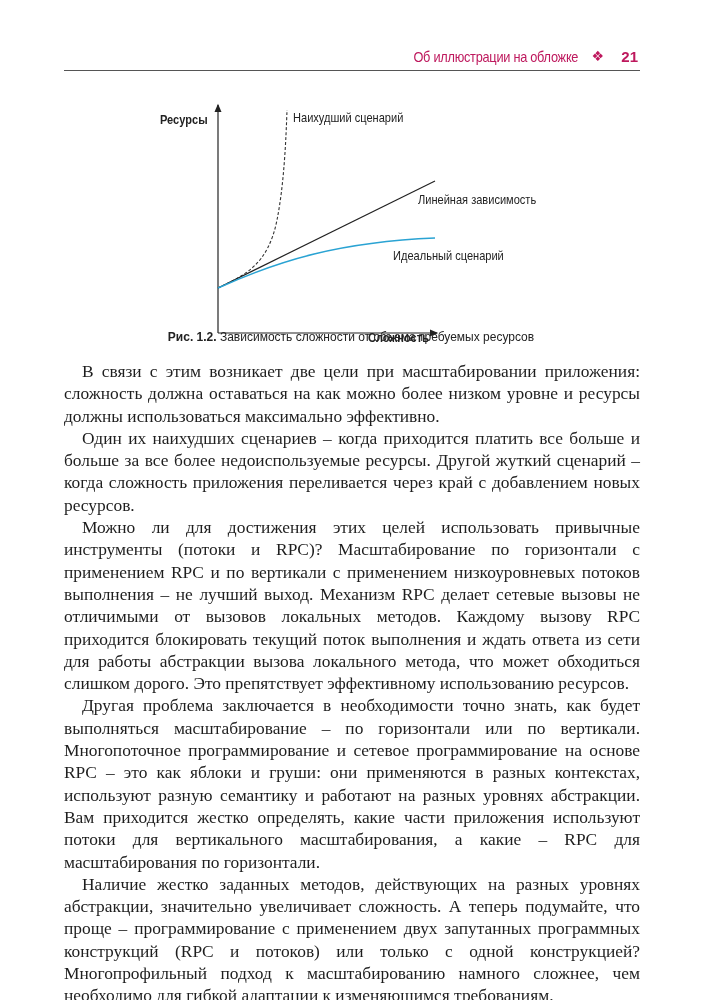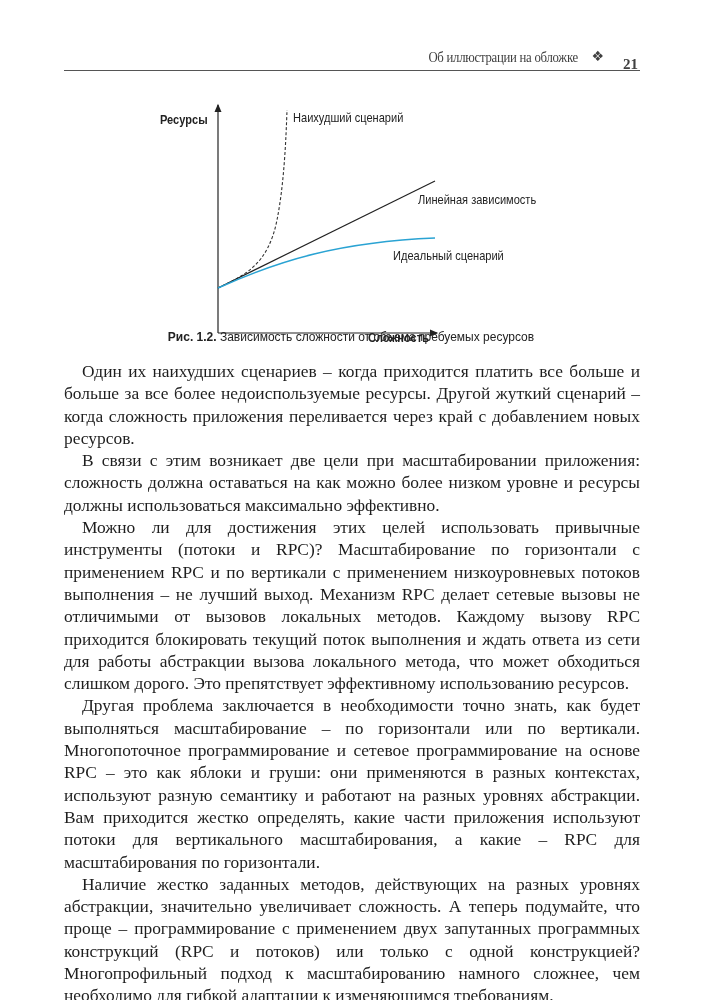--- a/index.html
+++ b/index.html
@@ -1,24 +1,24 @@
 <!DOCTYPE html>
 <html><head>
 <meta charset="utf-8">
 <style>
   html, body { margin: 0; padding: 0; background: #ffffff; }
   body { width: 702px; height: 1000px; position: relative; overflow: hidden; }
   .header {
     position: absolute; left: 64px; top: 46px; width: 576px; height: 24px;
     border-bottom: 1.3px solid #555;
-    font-family: Liberation Serif, serif; font-size: 14.5px; color: #404040;
+    font-family: Liberation Sans, sans-serif; font-size: 14.5px; color: #be185d;
   }
   .header .title { position: absolute; right: 62px; top: 3px; letter-spacing: -0.3px; transform: scaleX(0.88); transform-origin: right; }
   .header .orn { position: absolute; right: 36px; top: 2px; font-size: 14px; }
-  .header .pnum { position: absolute; right: 2px; top: 10px; font-weight: bold; font-size: 15px; }
+  .header .pnum { position: absolute; right: 2px; top: 2px; font-weight: bold; font-size: 15px; }
   .figure { position: absolute; left: 140px; top: 100px; width: 420px; height: 240px; }
   .figure svg { position: absolute; left: 0; top: 0; }
   .fig-label { position: absolute; font-family: "Liberation Sans", sans-serif; font-size: 13px; color: #222; white-space: nowrap; transform: scaleX(0.85); transform-origin: left; }
   .fig-label.bold { font-weight: bold; }
   .caption {
     position: absolute; left: 0; width: 702px; top: 330px; text-align: center;
     font-family: "Liberation Sans", sans-serif; font-size: 12px; color: #222;
   }
   .caption b { font-weight: bold; }
   .body-text {
@@ -54,18 +54,18 @@
   <span class="fig-label" style="left:278px;top:92px;">Линейная зависимость</span>
   <span class="fig-label" style="left:253px;top:148px;">Идеальный сценарий</span>
   <span class="fig-label bold" style="left:228px;top:230px;">Сложность</span>
 </div>
 
 <div class="caption">
   <b>Рис. 1.2.</b><span> Зависимость сложности от объема требуемых ресурсов</span>
 </div>
 
 <div class="body-text">
+  <p>В связи с этим возникает две цели при масштабировании приложения: сложность должна оставаться на как можно более низком уровне и ресурсы должны использоваться максимально эффективно.</p>
   <p>Один их наихудших сценариев – когда приходится платить все больше и больше за все более недоиспользуемые ресурсы. Другой жуткий сценарий – когда сложность приложения переливается через край с добавлением новых ресурсов.</p>
-  <p>В связи с этим возникает две цели при масштабировании приложения: сложность должна оставаться на как можно более низком уровне и ресурсы должны использоваться максимально эффективно.</p>
   <p>Можно ли для достижения этих целей использовать привычные инструменты (потоки и RPC)? Масштабирование по горизонтали с применением RPC и по вертикали с применением низкоуровневых потоков выполнения – не лучший выход. Механизм RPC делает сетевые вызовы не отличимыми от вызовов локальных методов. Каждому вызову RPC приходится блокировать текущий поток выполнения и ждать ответа из сети для работы абстракции вызова локального метода, что может обходиться слишком дорого. Это препятствует эффективному использованию ресурсов.</p>
   <p>Другая проблема заключается в необходимости точно знать, как будет выполняться масштабирование – по горизонтали или по вертикали. Многопоточное программирование и сетевое программирование на основе RPC – это как яблоки и груши: они применяются в разных контекстах, используют разную семантику и работают на разных уровнях абстракции. Вам приходится жестко определять, какие части приложения используют потоки для вертикального масштабирования, а какие – RPC для масштабирования по горизонтали.</p>
   <p>Наличие жестко заданных методов, действующих на разных уровнях абстракции, значительно увеличивает сложность. А теперь подумайте, что проще – программирование с применением двух запутанных программных конструкций (RPC и потоков) или только с одной конструкцией? Многопрофильный подход к масштабированию намного сложнее, чем необходимо для гибкой адаптации к изменяющимся требованиям.</p>
 </div>
 
 </body></html>

